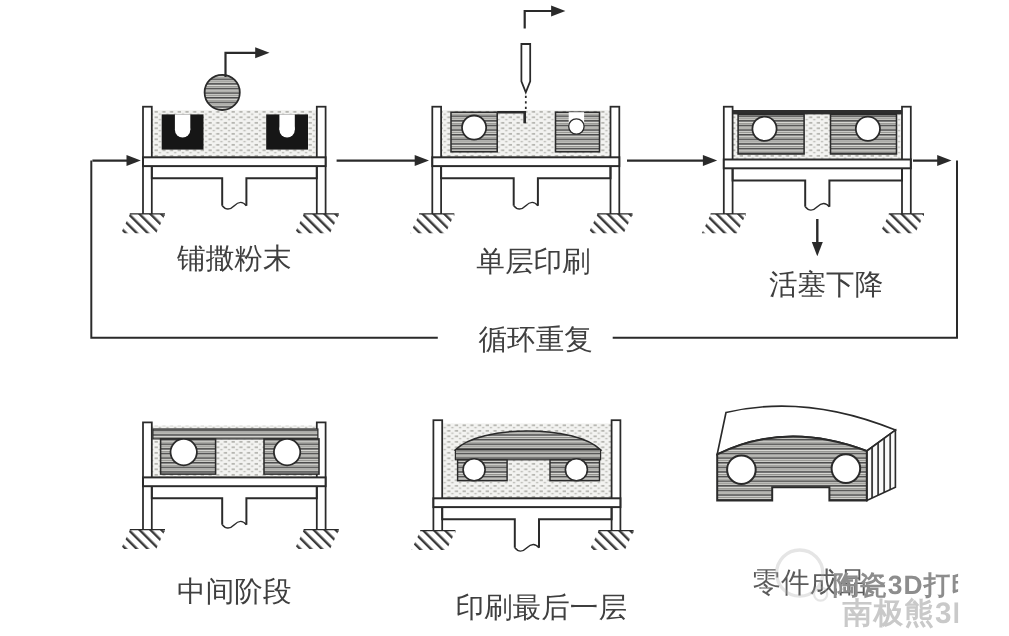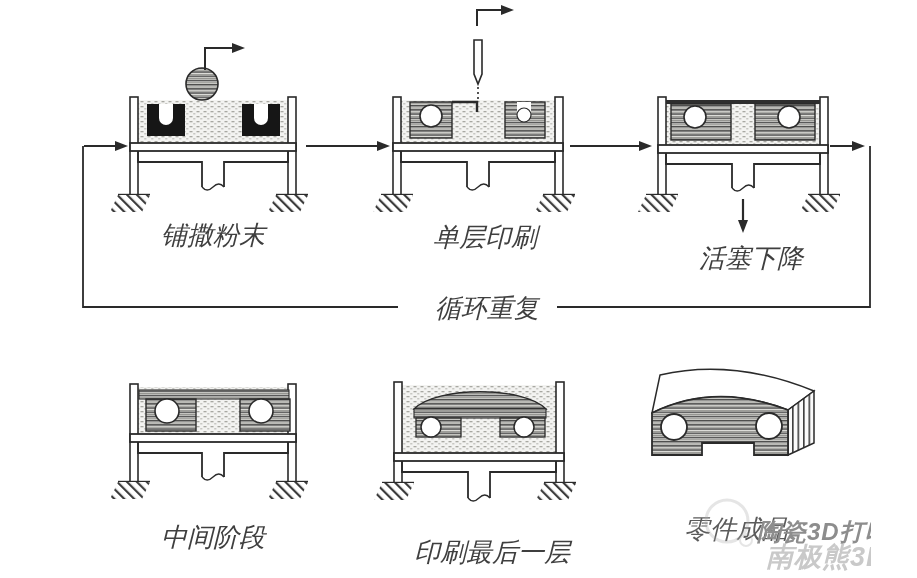--- a/index.html
+++ b/index.html
@@ -1,17 +1,17 @@
 <!DOCTYPE html>
 <html><head>
 <meta charset="utf-8">
 <style>
   html,body{margin:0;padding:0;background:#ffffff;}
   .canvas{position:relative;width:871px;height:578px;background:#ffffff;overflow:hidden;
-          font-family:"Liberation Sans",sans-serif;font-style:italic;}
+          font-family:"Liberation Sans",sans-serif;}
   svg{position:absolute;left:0;top:0;}
   text.lbl{font-size:26px;fill:#3f3f3f;font-family:"Liberation Sans",sans-serif;}
   text.wm1{font-size:24px;font-weight:bold;fill:#8d8d8d;letter-spacing:1px;}
   text.wm2{font-size:27px;font-weight:bold;fill:#c9c9c9;letter-spacing:1px;}
   text.part-lbl{opacity:.85;}
 </style>
 </head>
 <body>
 
 <div class="canvas">

